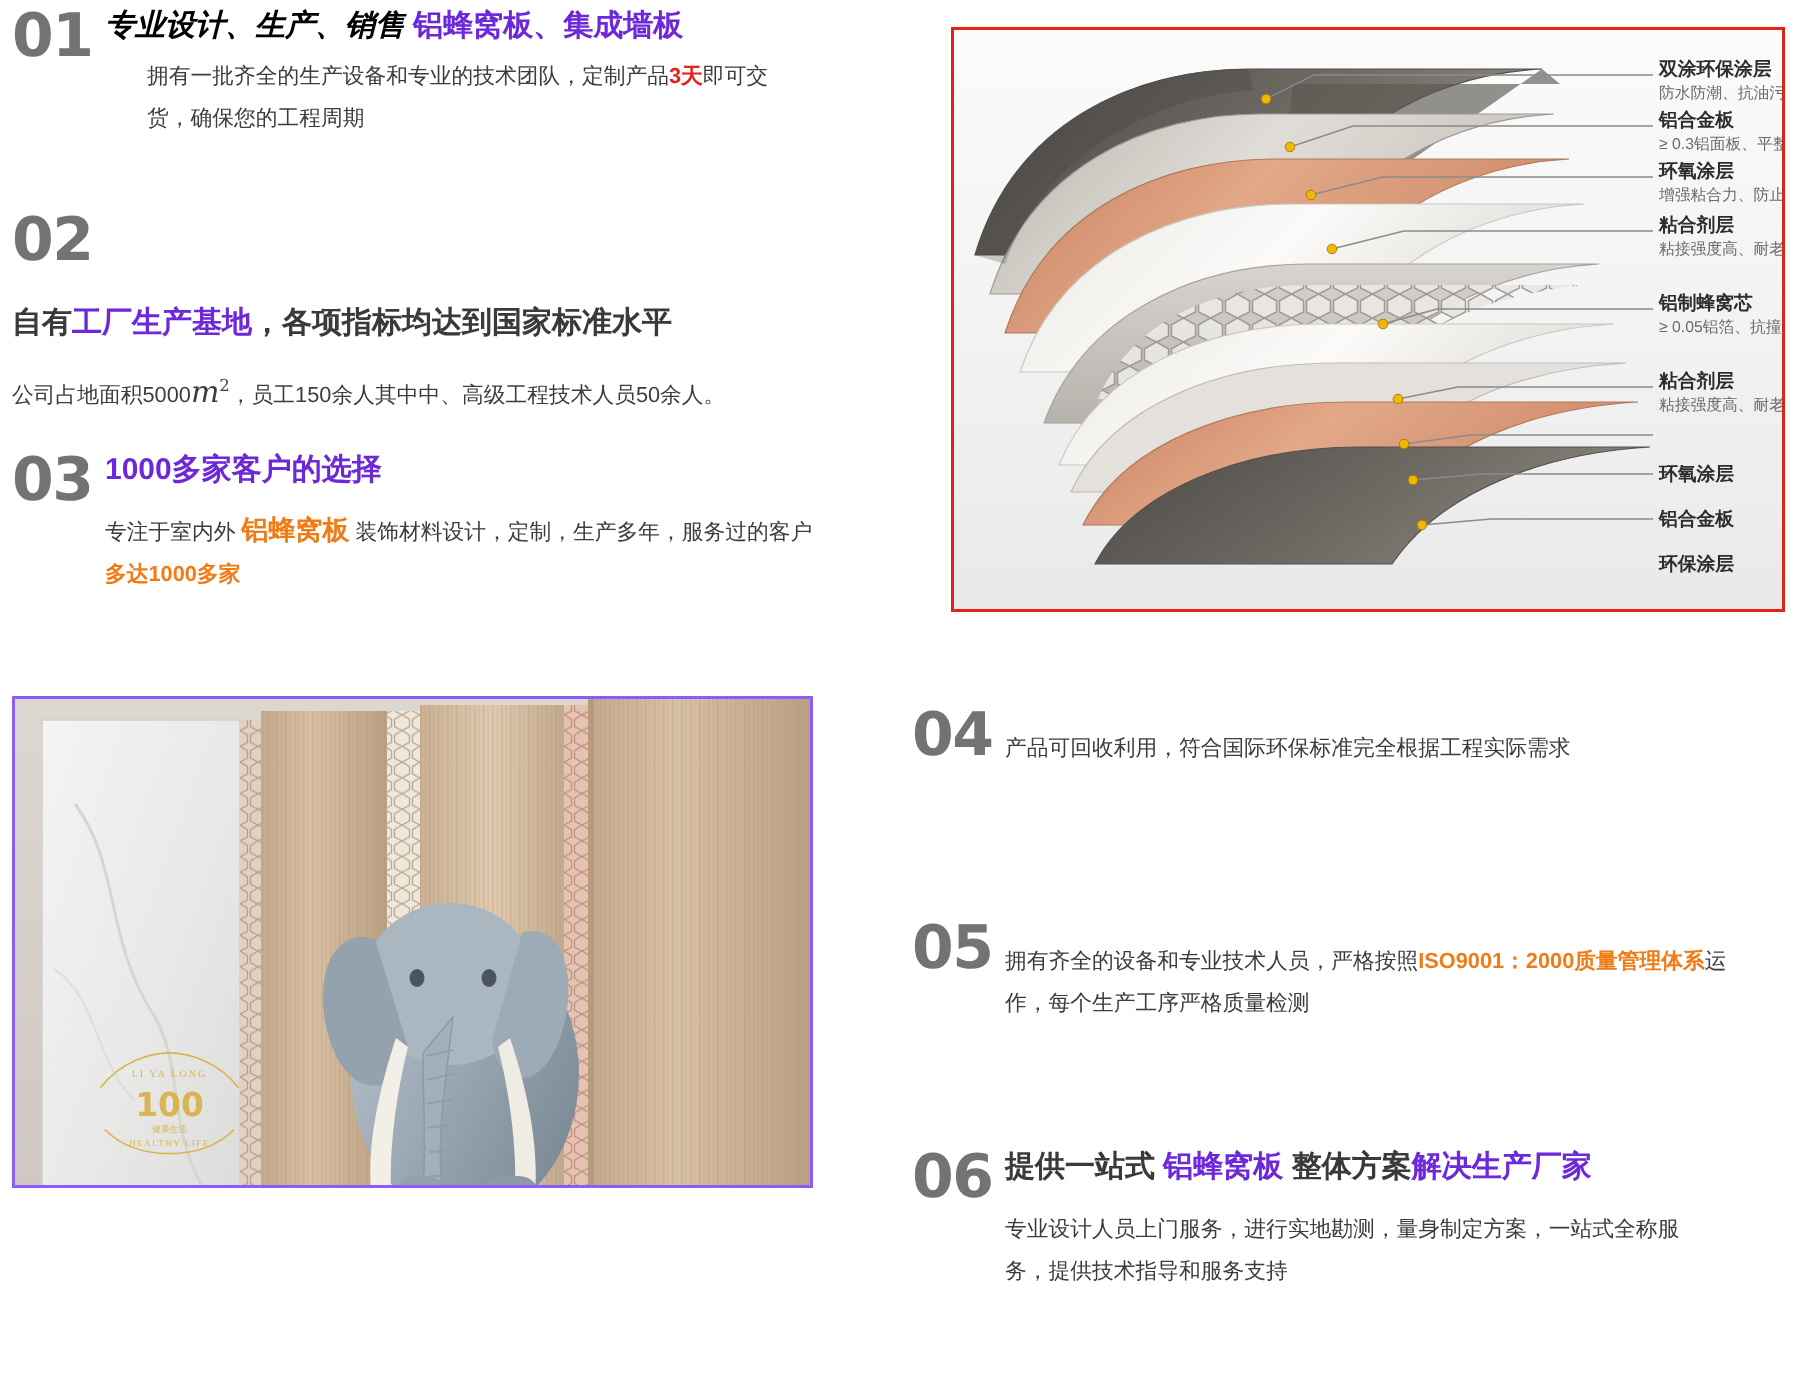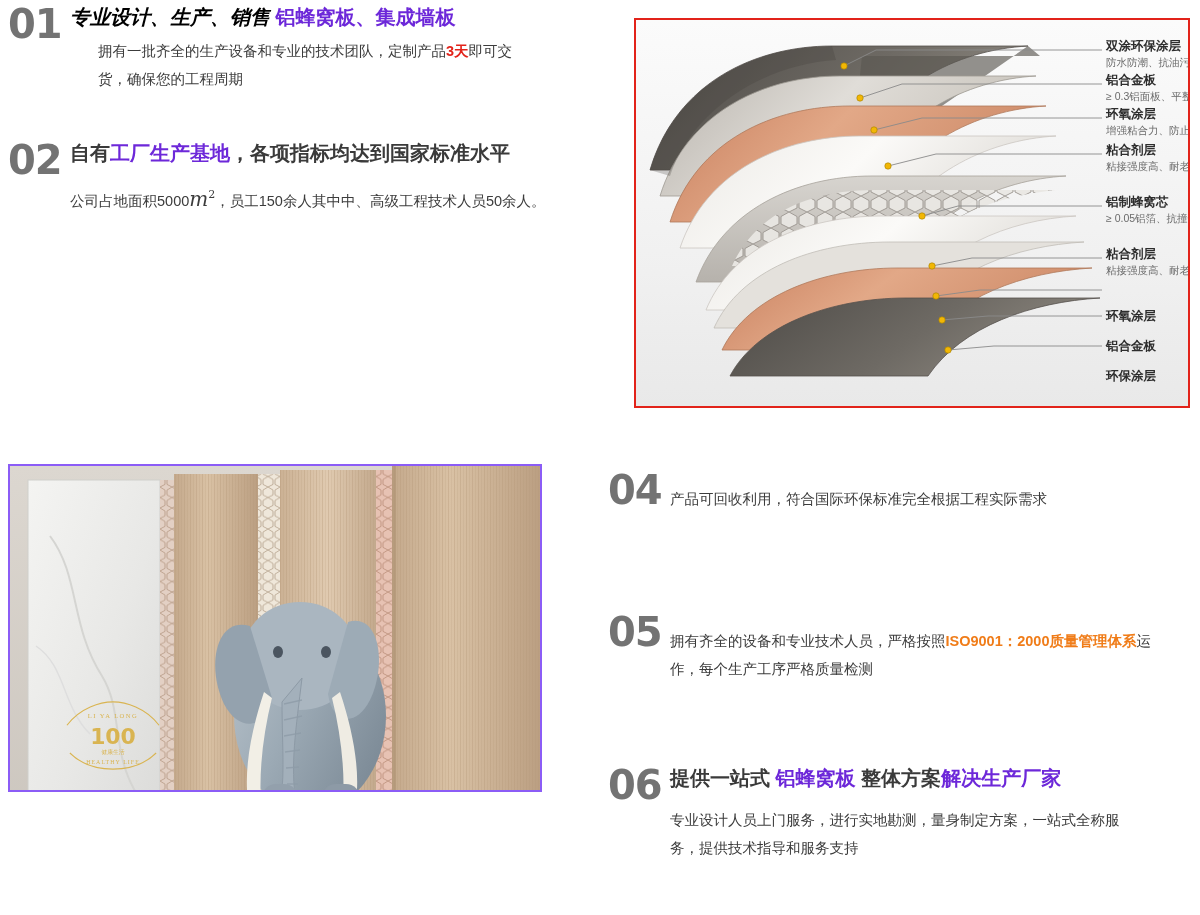--- a/index.html
+++ b/index.html
@@ -56,21 +56,21 @@
   .block .num-wrap {
     width: 62px;
     flex: 0 0 62px;
     text-align: left;
   }
   .block .content {
     flex: 1 1 auto;
   }
 
   #block-01 { left: 8px;  top: 4px;  width: 600px; }
-  #block-02 { left: 8px;  top: 140px; width: 600px; }
+  #block-02 { left: 8px;  top: 140px; width: 600px; flex-direction: column; }
   #block-03 { left: 8px;  top: 300px; width: 600px; }
 
   #block-01 .indent { padding-left: 28px; padding-top: 8px; }
   #block-02 .indent { padding-top: 14px; }
   #block-03 .indent { padding-top: 10px; }
 
   .sup-m2 {
     font-family: "DejaVu Serif", serif;
     font-style: italic;
     font-size: 20px;
@@ -166,20 +166,34 @@
     <div class="content">
       <div class="headline">
         <span>自有</span><span class="hl">工厂生产基地</span><span>，各项指标均达到国家标准水平</span>
       </div>
       <div class="body-text indent">
         <span>公司占地面积5000</span><span class="sup-m2"><span>m</span><sup>2</sup></span><span>，员工150余人其中中、高级工程技术人员50余人。</span>
       </div>
     </div>
   </div>
 
+  <div class="block" id="block-03">
+    <div class="num-wrap">
+      <span class="num">03</span>
+    </div>
+    <div class="content">
+      <div class="headline">
+        <span class="hl">1000多家客户的选择</span>
+      </div>
+      <div class="body-text indent">
+        <span>专注于室内外 </span><span class="hl" style="font-size:18px;">铝蜂窝板</span><span> 装饰材料设计，定制，生产多年，服务过的客户</span><br>
+        <span class="hl">多达1000多家</span>
+      </div>
+    </div>
+  </div>
 
   <div class="block" id="block-04">
     <div class="num-wrap">
       <span class="num">04</span>
     </div>
     <div class="content">
       <div class="body-text indent">
         <span>产品可回收利用，符合国际环保标准完全根据工程实际需求</span>
       </div>
     </div>

